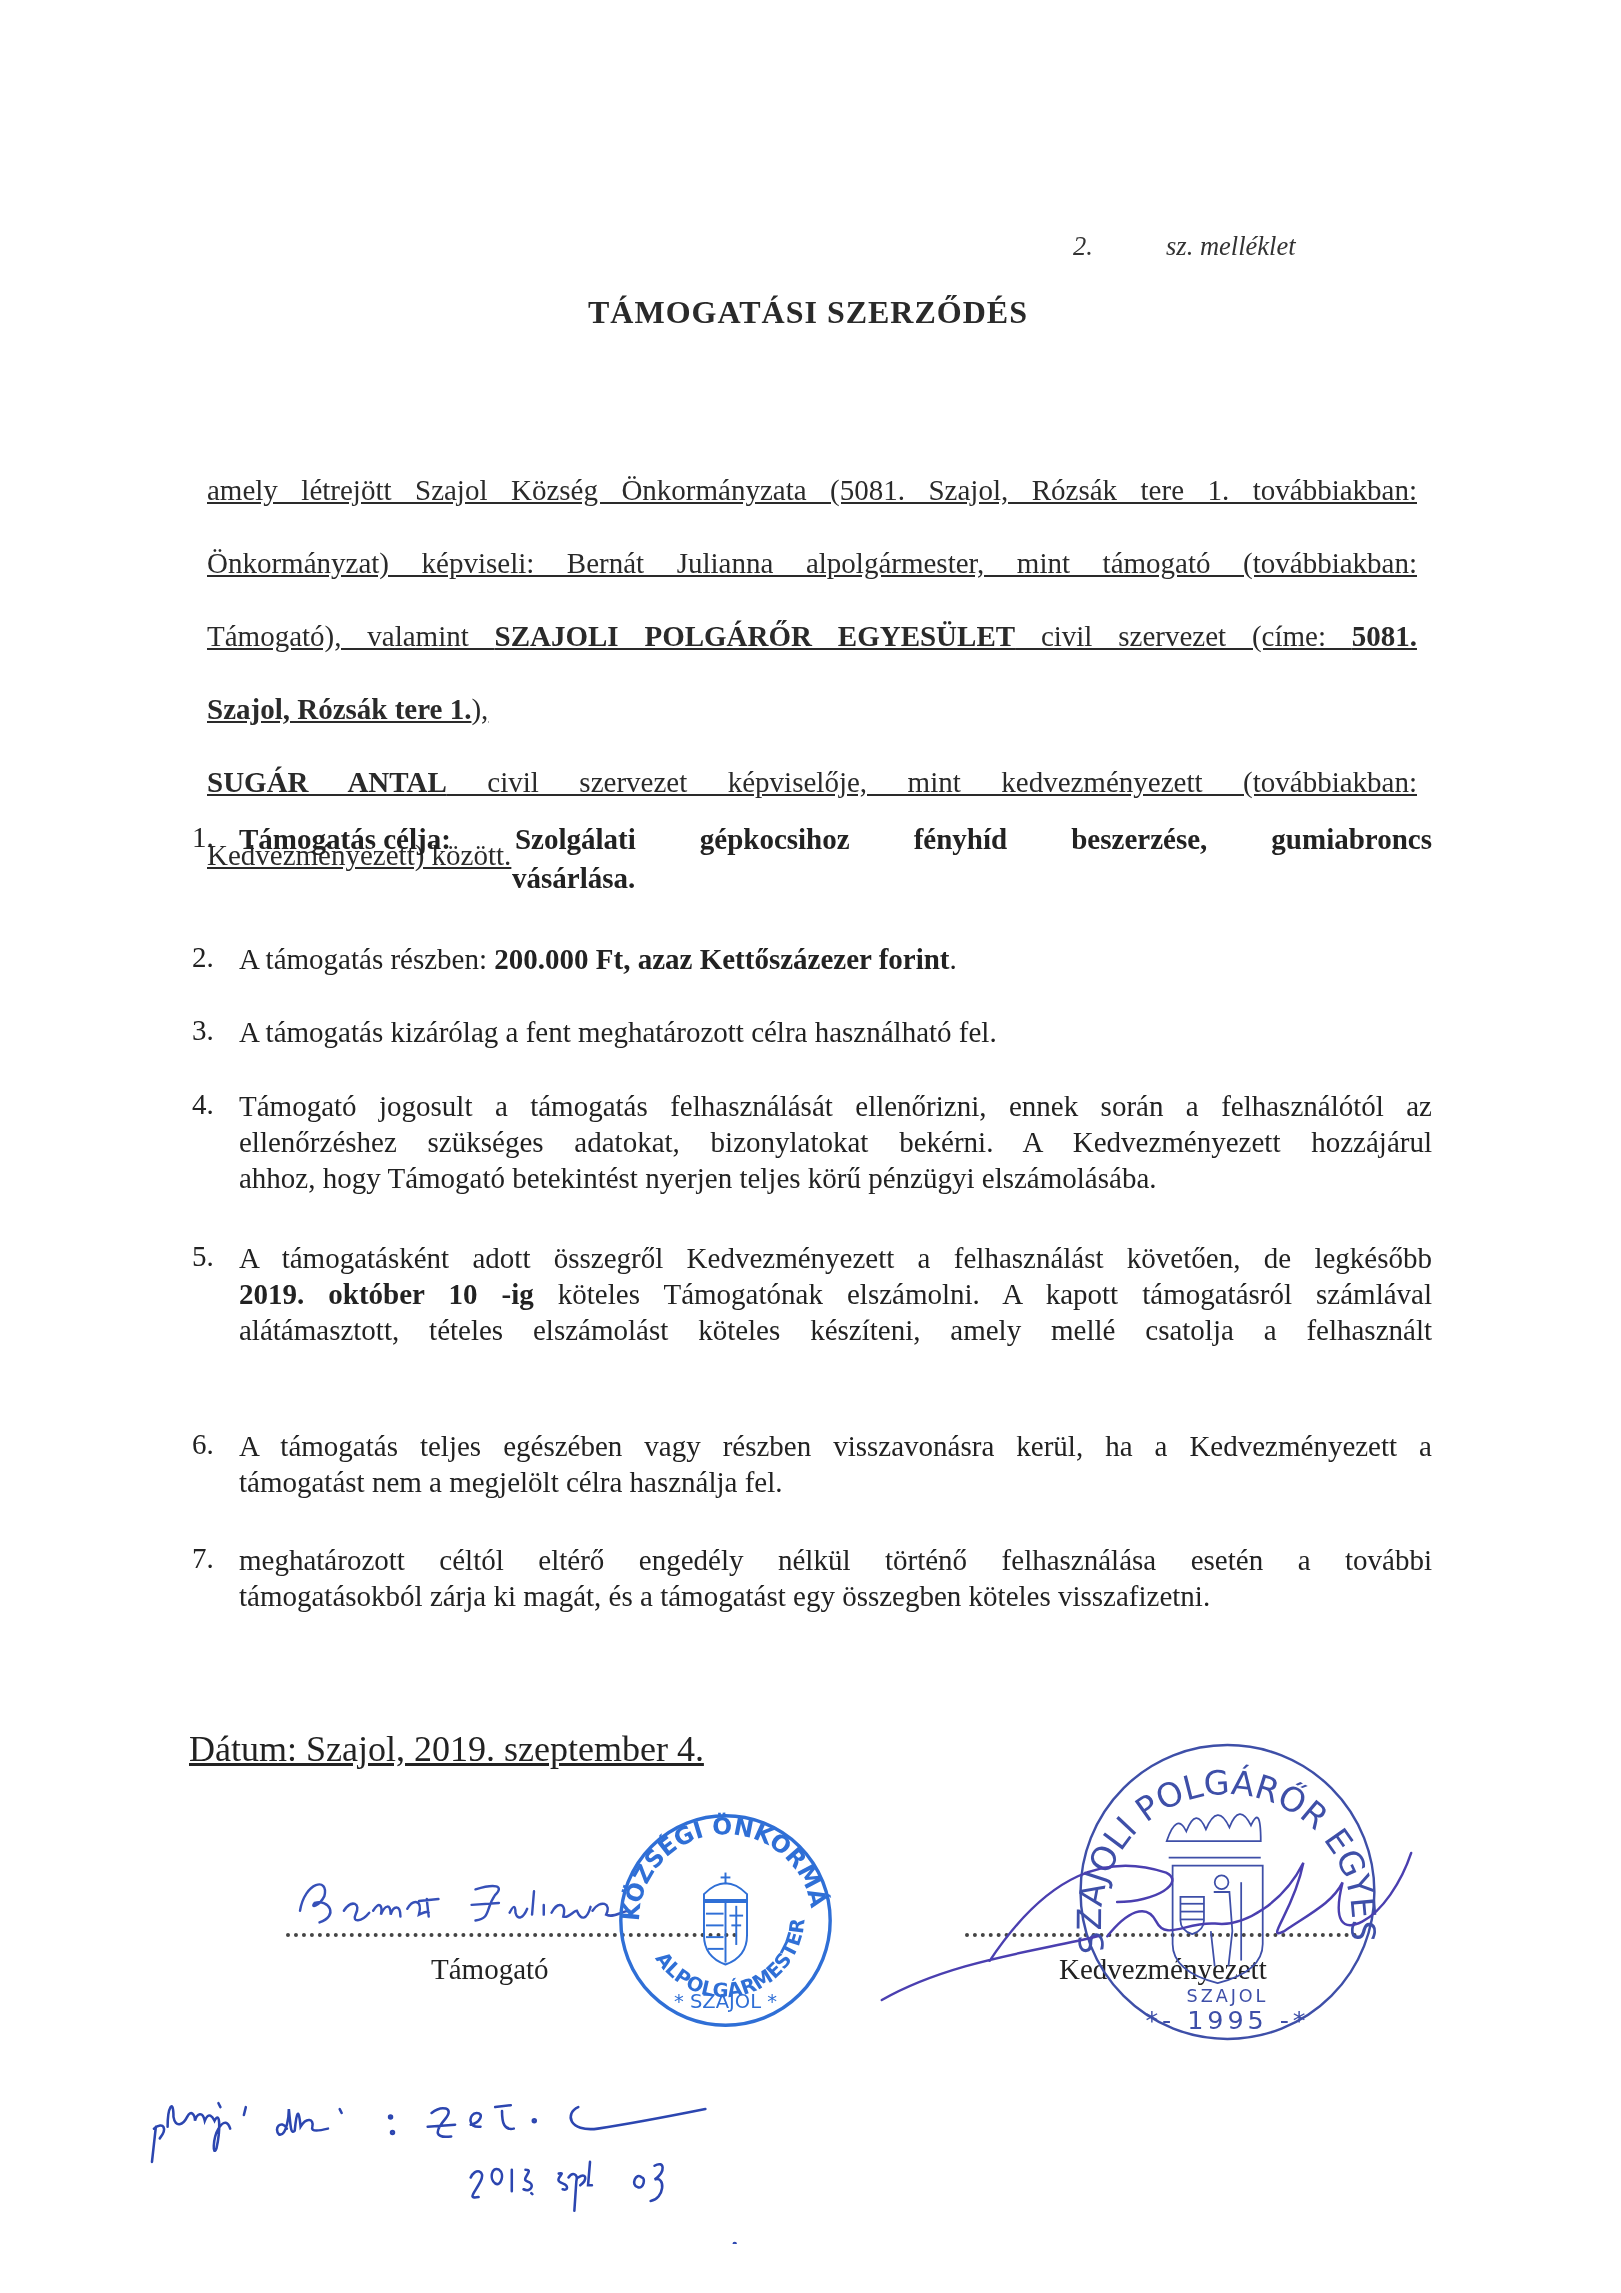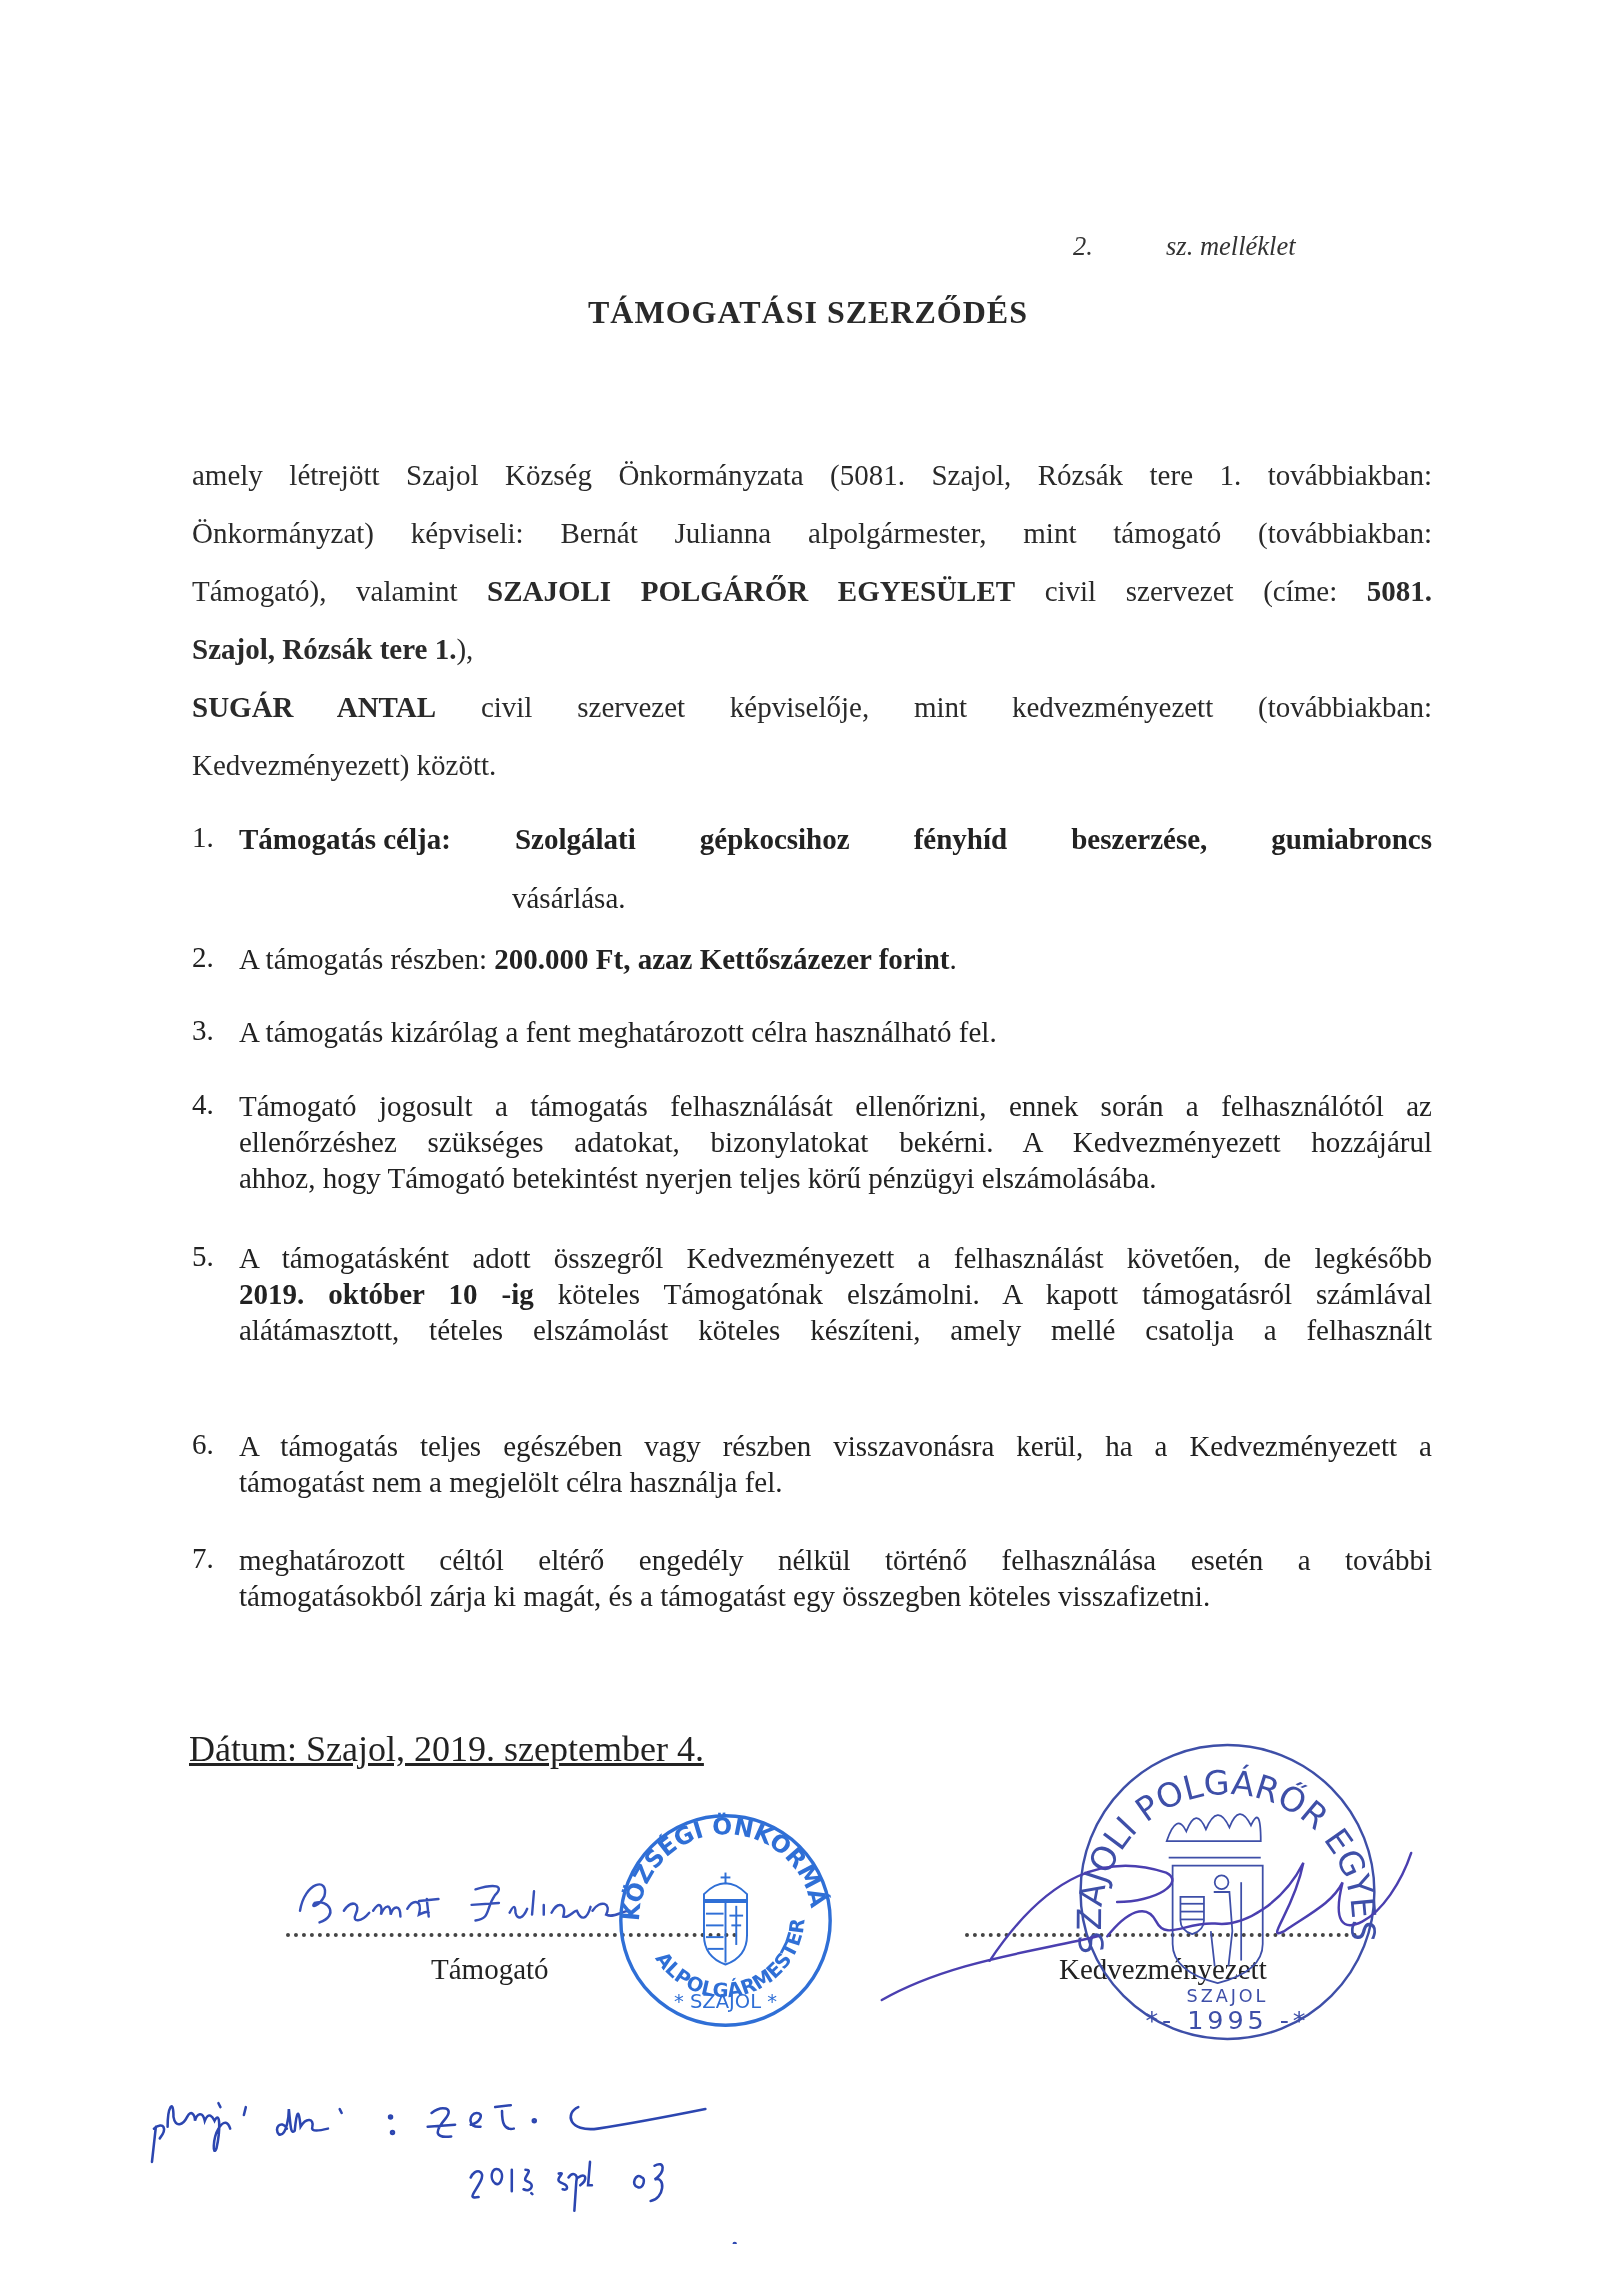--- a/index.html
+++ b/index.html
@@ -5,29 +5,29 @@
     html, body { margin: 0; padding: 0; background: #ffffff; }
     body { width: 1621px; height: 2294px; position: relative; overflow: hidden;
            font-family: "Liberation Serif", "DejaVu Serif", serif; color: #222; }
     .page { position: absolute; left: 0; top: 0; width: 1621px; height: 1620px; }
     .annex { position: absolute; top: 231px; left: 1073px; font-style: italic; font-size: 26.5px; color: #333; }
     .annex .num { display: inline-block; width: 93px; }
     .title { position: absolute; top: 294px; left: 0; width: 1621px; text-align: left; padding-left: 588px;
              box-sizing: border-box; font-weight: bold; font-size: 32px; letter-spacing: 1px; color: #2a2a2a; }
     .intro { position: absolute; top: 446px; left: 192px; width: 1240px; font-size: 29px; line-height: 58px;
              text-align: justify; color: #2a2a2a; }
-    .intro p { margin: 0; text-align: justify; text-align-last: left; }
+    .intro p { margin: 15px; text-align: justify; text-align-last: left; text-decoration: underline; }
     .intro .jl { text-align-last: justify; }
     .list { position: absolute; left: 192px; width: 1240px; font-size: 29px; color: #222; }
     .item { position: absolute; left: 0; width: 1240px; }
     .item .n { position: absolute; left: 0; width: 39px; }
     .item .t { margin-left: 47px; display: block; line-height: 36px; text-align: justify; }
     .item .t .jl { display: block; text-align-last: justify; }
     .purpose { display: flex; justify-content: space-between; }
-    .purpose-row2 { margin-left: 273px; font-weight: normal; margin-top: 23px; }
+    .purpose-row2 { margin-left: 273px; font-weight: bold; margin-top: 3px; }
     .date { position: absolute; top: 1728px; left: 189px; font-size: 36px; color: #222; text-decoration: underline; }
     .sig { position: absolute; font-size: 29px; color: #222; }
     .dots { position: absolute; border-top: 4.9px dotted #444; height: 0; }
     .stamp { position: absolute; }
     .hand { position: absolute; }
     b { font-weight: bold; }
   </style>
 </head>
 <body>
 

